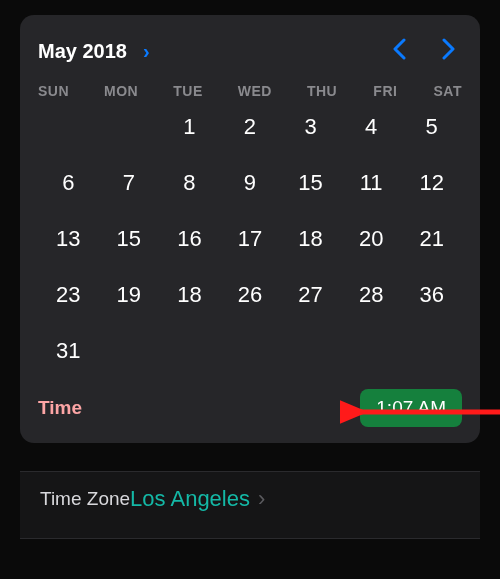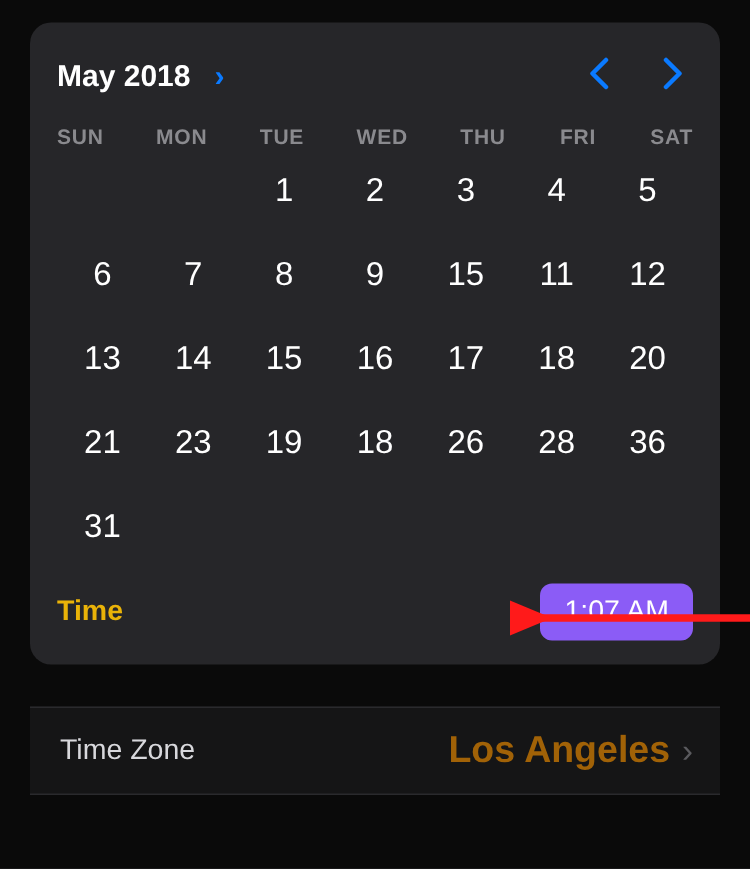--- a/index.html
+++ b/index.html
@@ -82,58 +82,56 @@
       border-radius: 22px;
     }
     .day.empty { cursor: default; }
     .time-row {
       display: flex;
       align-items: center;
       justify-content: space-between;
       margin-top: 16px;
     }
     .time-label {
-      color: #eab308;
+      color: #fca5a5;
       font-size: 19px;
       font-weight: 600;
     }
     .time-pill {
-      background: #8b5cf6;
+      background: #15803d;
       color: #ffffff;
       font-size: 19px;
       font-weight: 400;
       padding: 8px 16px;
       border-radius: 8px;
       cursor: pointer;
     }
     .tz-row {
       margin: 28px 20px 0 20px;
-      padding: 14px 18px 14px 20px;
-      display: flex;
-      align-items: center;
-      justify-content: space-between;
+      padding: 14px 18px 26px 20px;
+      display: flex;
+      align-items: center;
+      justify-content: flex-start;
       border-top: 1px solid #2a2a2d;
       border-bottom: 1px solid #2a2a2d;
       background: #151516;
       cursor: pointer;
-      gap: 28px;
     }
     .tz-label {
       color: #d8d8dc;
       font-size: 19px;
     }
     .tz-value-wrap {
       display: flex;
       align-items: center;
       gap: 8px;
     }
     .tz-value {
-      color: #a16207;
-      font-size: 25px;
-      font-weight: bold;
+      color: #14b8a6;
+      font-size: 22px;
     }
     .tz-chev {
       color: #5a5a5e;
       font-size: 22px;
       font-weight: 400;
       line-height: 1;
     }
     .annotation-arrow {
       position: absolute;
       left: 340px;
@@ -183,31 +181,31 @@
       <div class="day">4</div>
       <div class="day">5</div>
       <div class="day">6</div>
       <div class="day">7</div>
       <div class="day">8</div>
       <div class="day">9</div>
       <div class="day">15</div>
       <div class="day">11</div>
       <div class="day">12</div>
       <div class="day">13</div>
-      <div class="day">14</div>
       <div class="day">15</div>
       <div class="day">16</div>
       <div class="day">17</div>
       <div class="day">18</div>
       <div class="day">20</div>
       <div class="day">21</div>
       <div class="day">23</div>
       <div class="day">19</div>
       <div class="day">18</div>
       <div class="day">26</div>
+      <div class="day">27</div>
       <div class="day">28</div>
       <div class="day">36</div>
       <div class="day">31</div>
     </div>
 
   <div class="time-row">
     <span class="time-label">Time</span>
     <span class="time-pill">1:07 AM</span>
   </div>
 </div>

